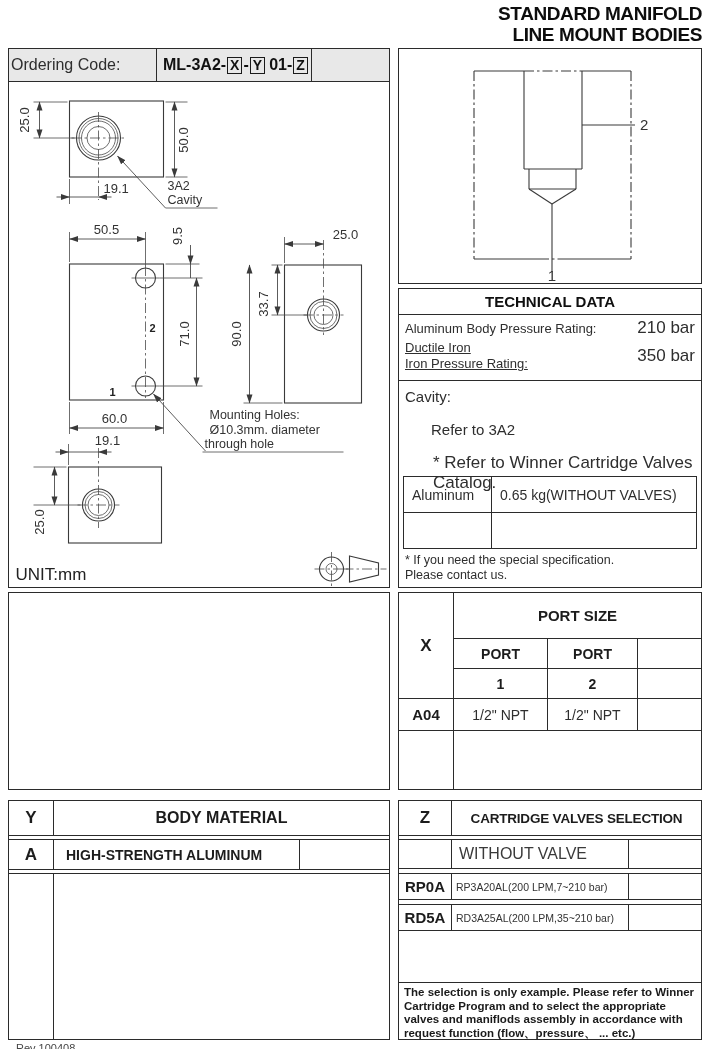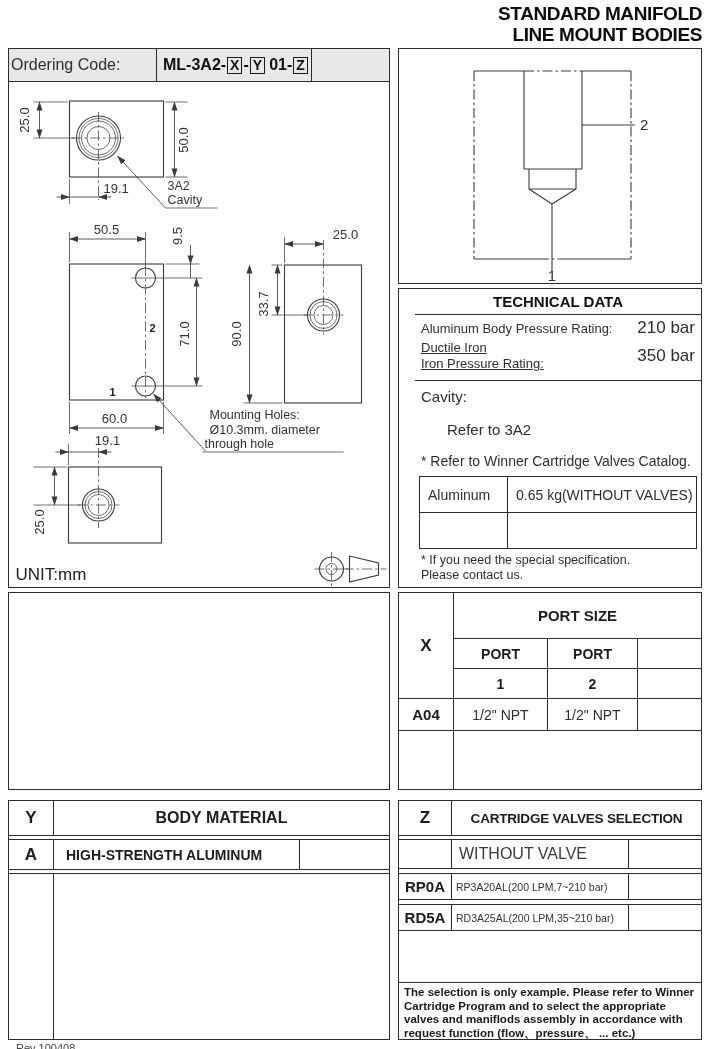--- a/index.html
+++ b/index.html
@@ -24,32 +24,32 @@
     font-weight:bold; color:#111; white-space:nowrap; }
   .code-box { display:inline-block; border:1.5px solid #1a1a1a; padding:0 2px;
     line-height:15px; font-size:14px; margin:0 1px; }
   .code-mid { margin-left:3px; }
   .drawing-area { width:100%; height:504px; }
 
   
   .schem-box { left:398px; top:48px; width:304px; height:236px; }
 
   
-  .tech-box { left:398px; top:288px; width:304px; height:300px; font-size:13px; color:#2e2e2e;padding-left:16px; }
+  .tech-box { left:398px; top:288px; width:304px; height:300px; font-size:13px; color:#2e2e2e; }
   .tech-header { height:26px; border-bottom:1.5px solid #2b2b2b; text-align:center;
     font-weight:bold; font-size:15px; line-height:25px; color:#0f0f0f; }
   .tech-ratings { height:66px; border-bottom:1.5px solid #2b2b2b; padding:3px 6px 0 6px; }
   .rating-row { display:flex; align-items:center; }
   .rating-row.first { margin-bottom:2px; }
   .rating-value { margin-left:auto; font-size:17px; }
   .two-line span { display:block; line-height:16px;text-decoration:underline; }
   .tech-cavity { height:95px; padding:7px 6px 0 6px; }
   .cavity-label { font-size:15px; }
   .cavity-value { font-size:15px; margin:16px 0 0 26px; }
-  .catalog-note { font-size:14px; margin-top:15px; }
+  .catalog-note { font-size:17px; margin-top:15px;margin-left:28px; }
   .weight-table { height:73px; margin:0 4px; border:1.5px solid #2b2b2b;
     display:grid; grid-template-columns:88px 1fr; grid-template-rows:36px 1fr; }
   .weight-table .c1 { border-right:1.5px solid #2b2b2b; }
   .weight-table .r1 { border-bottom:1.5px solid #2b2b2b; }
   .weight-cell { padding-left:8px; display:flex; align-items:center; font-size:14px; }
   .special-note { padding:4px 6px 0 6px; font-size:12.5px; line-height:15px; }
 
   
   .symbol-box { left:8px; top:592px; width:382px; height:198px; }
 

